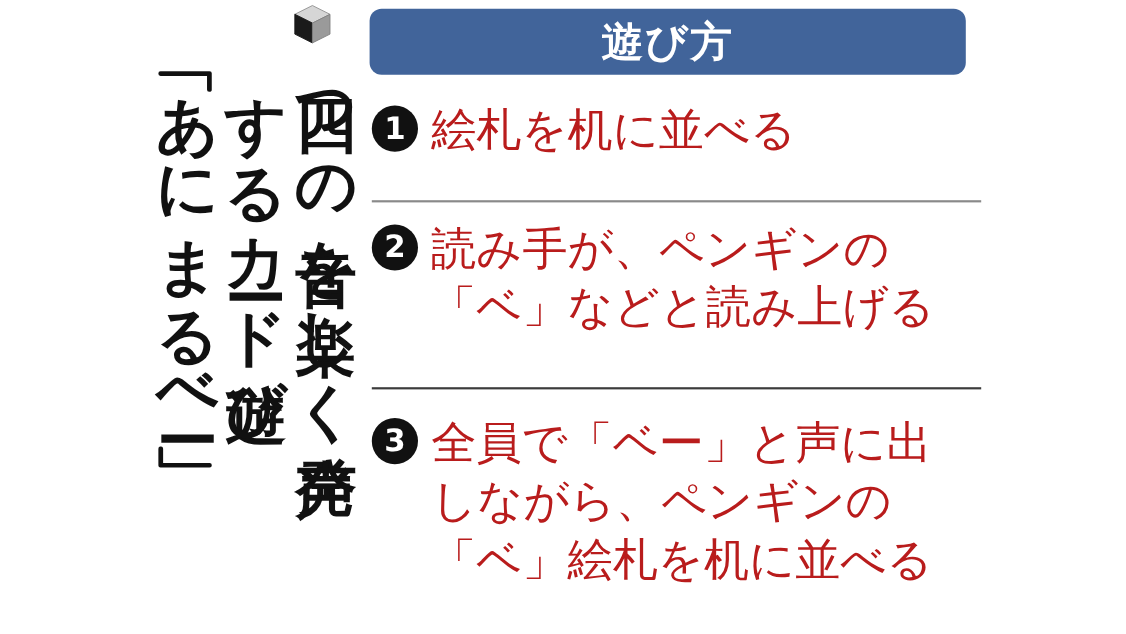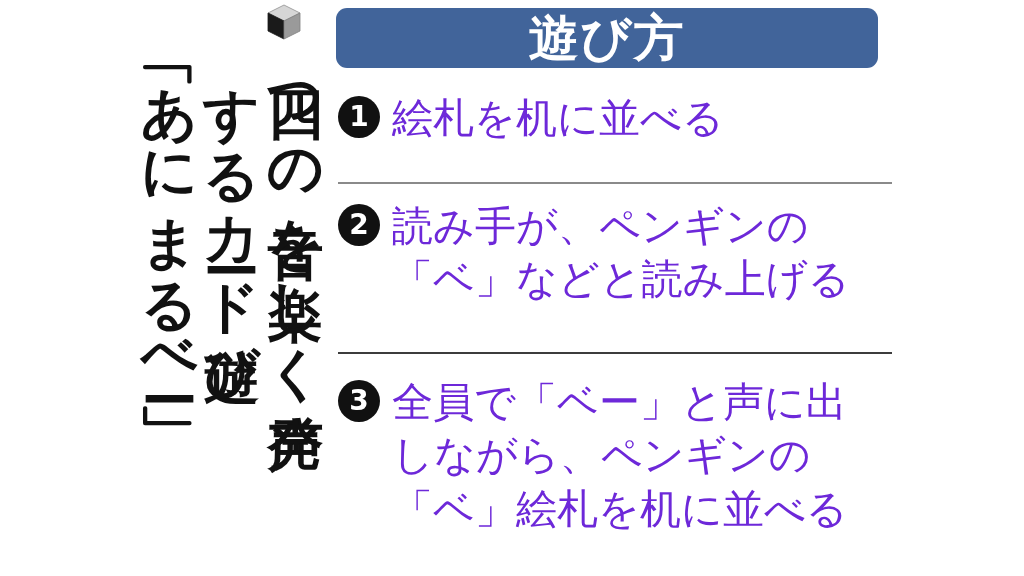--- a/index.html
+++ b/index.html
@@ -79,21 +79,21 @@
     width: 542px;
     height: 60px;
     background: #41649a;
     border-radius: 11px;
     display: flex;
     align-items: center;
     justify-content: center;
   }
   #panel-header-title {
     color: #ffffff;
-    font-size: 50px;
+    font-size: 38px;
     font-weight: 700;
     letter-spacing: 2px;
     font-family: "DejaVu Sans", "Liberation Sans", sans-serif;
   }
 
   .step {
     position: absolute;
     left: 2px;
     width: 556px;
     display: flex;
@@ -115,21 +115,21 @@
     font-size: 28px;
     font-weight: 700;
     line-height: 42px;
     text-align: center;
     font-family: "DejaVu Sans", "Liberation Sans", sans-serif;
   }
   .step-text {
     flex: 1 1 auto;
     font-size: 41px;
     font-weight: 400;
-    color: #6d28d9;
+    color: #b91c1c;
     line-height: 1.30;
     letter-spacing: 0px;
     font-family: "DejaVu Sans", "Liberation Sans", sans-serif;
     white-space: pre-line;
   }
 
   .divider {
     position: absolute;
     left: 2px;
     width: 554px;

